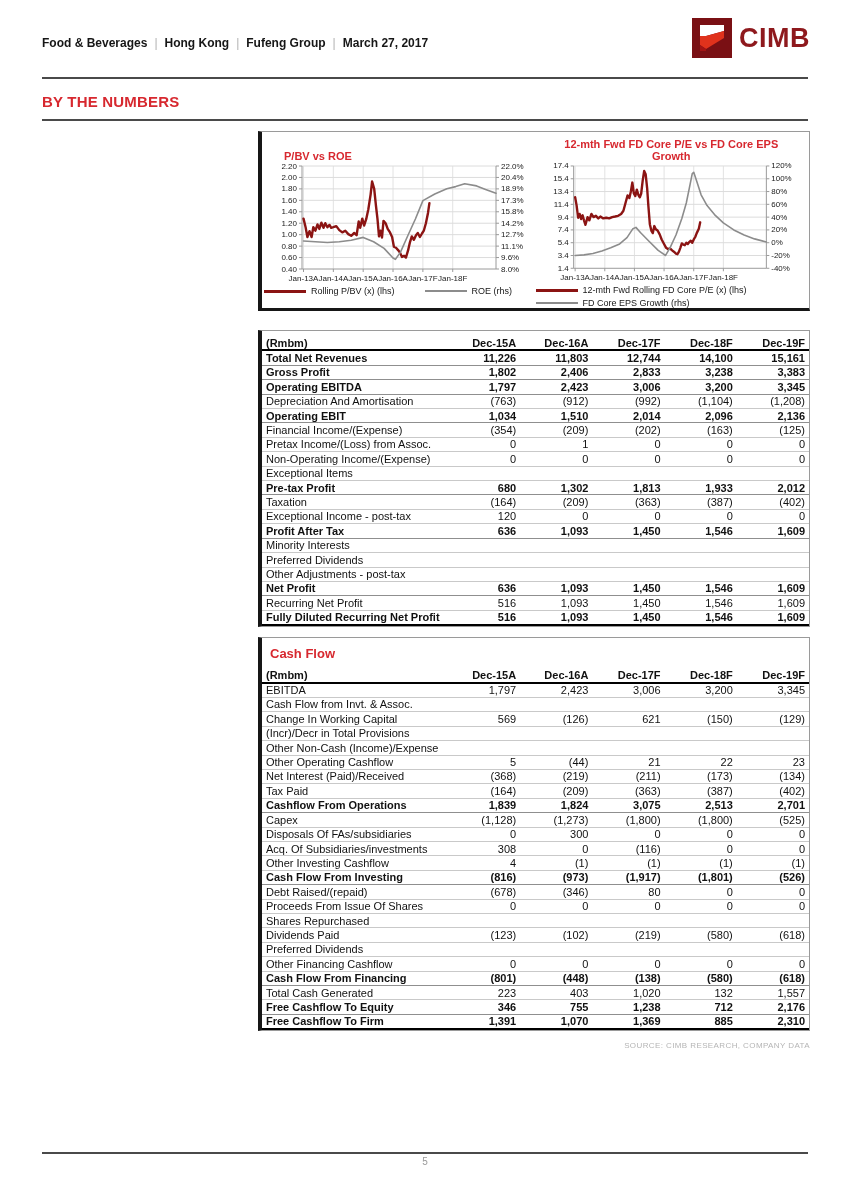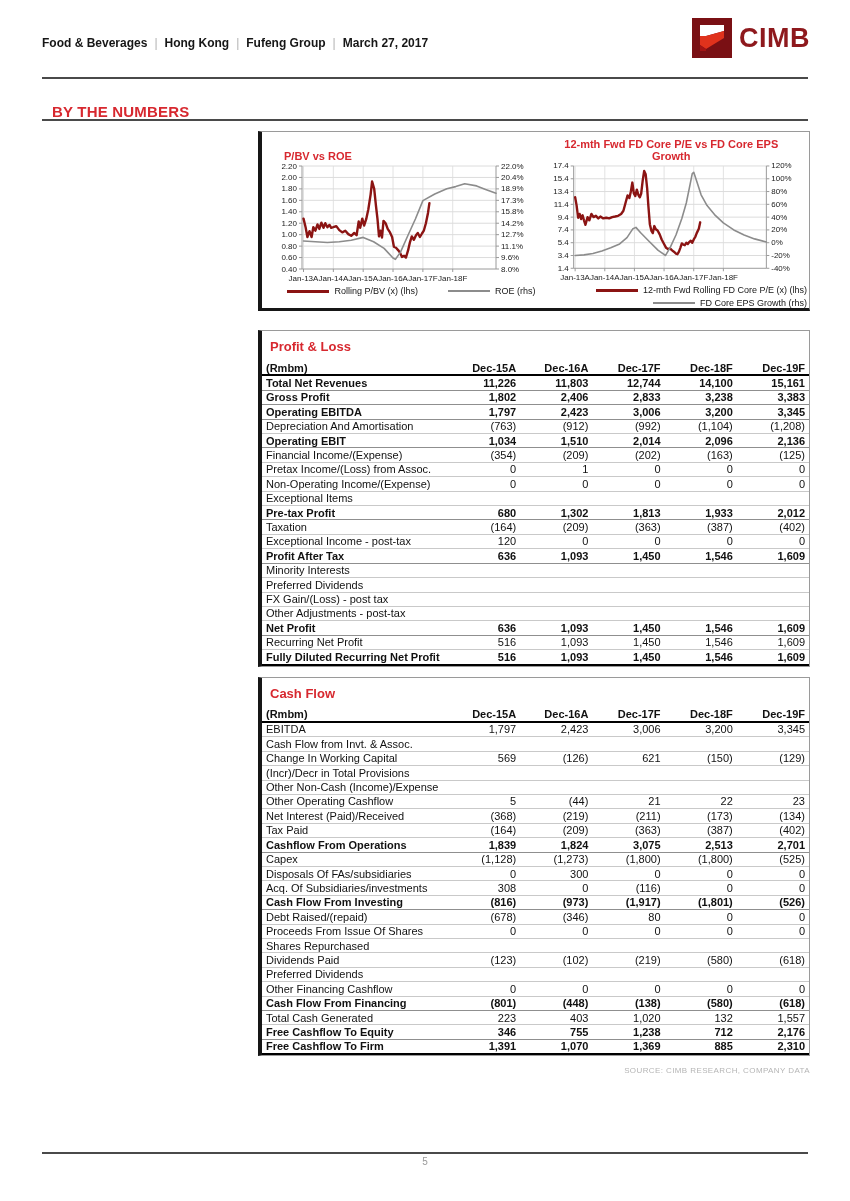--- a/index.html
+++ b/index.html
@@ -13,36 +13,36 @@
   .breadcrumb .sep{color:#b3b3b3;font-weight:normal;padding:0 7px;}
   .logo{display:flex;align-items:center;gap:7px;}
   .logo-text{font-size:27px;font-weight:bold;color:#8e191d;letter-spacing:0.5px;line-height:1;}
 
   .rule{position:absolute;left:42px;width:766px;height:0;border:0;
         border-top:2px solid #4a4a4a;margin:0;}
   #rule-header{top:77px;}
   #rule-title{top:119px;}
   #rule-footer{top:1152px;}
 
-  .section-title{position:absolute;top:93px;left:42px;margin:10px;font-size:15px;
+  .section-title{position:absolute;top:93px;left:42px;margin:0;font-size:15px;
         font-weight:bold;color:var(--accent,#d7282f);letter-spacing:0.2px;}
 
   .content{position:absolute;left:258px;top:131px;width:552px;}
 
   .panel{background:#fff;border:1px solid #9a9a9a;border-left:4px solid #161616;
          box-sizing:border-box;}
   .charts-panel{height:180px;border-bottom:3px solid #161616;display:flex;
          padding:3px 2px 0 2px;margin-bottom:19px;}
   .chart{width:50%;display:flex;flex-direction:column;align-items:center;}
   .chart-title{height:27px;font-size:11px;font-weight:bold;color:var(--accent,#d7282f);
          line-height:12px;display:flex;align-items:flex-end;}
   .chart-title.t-left{align-self:flex-start;margin-left:20px;}
   .chart-title.t-center{text-align:center;max-width:242px;justify-content:center;}
   .legend{display:flex;flex-direction:column;gap:3px;margin-top:2px;width:100%;}
-  .legend-row{display:flex;justify-content:flex-end;gap:30px;}
+  .legend-row{display:flex;justify-content:flex-start;gap:30px;}
   .legend-item{display:flex;align-items:center;gap:5px;font-size:9px;color:#161616;}
   .legend-swatch{width:42px;height:0;border-top-style:solid;}
 
   
   .table-panel{margin-bottom:10px;}
   .panel-title{color:var(--accent,#d7282f);font-weight:bold;font-size:13px;
          padding:8px 0 2px 8px;}
   table.fin{width:100%;border-collapse:collapse;font-size:11px;margin-top:5px;}
   table.fin th,table.fin td{padding:0.5px 4px;line-height:12.4px;white-space:nowrap;}
   table.fin .num{text-align:right;}
@@ -256,21 +256,20 @@
               <div class="legend-item">
                 <span class="legend-swatch" style="border-top-color: rgb(140, 140, 140); border-top-width: 2px;"></span>
                 <span>FD Core EPS Growth (rhs)</span>
               </div>
             </div>
           </div>
       </div>
     </div>
 
     <div class="panel table-panel">
-      <div class="panel-title">Profit &amp; Loss</div>
       <table class="fin" id="pnl-table">
           <colgroup>
             <col style="width: 34%;">
             <col style="width: 13.2%;">
             <col style="width: 13.2%;">
             <col style="width: 13.2%;">
             <col style="width: 13.2%;">
             <col style="width: 13.2%;">
           </colgroup>
           <thead>
@@ -398,28 +397,20 @@
             </tr>
             <tr>
               <td class="label">Preferred Dividends</td>
               <td class="num"></td>
               <td class="num"></td>
               <td class="num"></td>
               <td class="num"></td>
               <td class="num"></td>
             </tr>
             <tr>
-              <td class="label">FX Gain/(Loss) - post tax</td>
-              <td class="num"></td>
-              <td class="num"></td>
-              <td class="num"></td>
-              <td class="num"></td>
-              <td class="num"></td>
-            </tr>
-            <tr>
               <td class="label">Other Adjustments - post-tax</td>
               <td class="num"></td>
               <td class="num"></td>
               <td class="num"></td>
               <td class="num"></td>
               <td class="num"></td>
             </tr>
             <tr class="bold">
               <td class="label">Net Profit</td>
               <td class="num">636</td>
@@ -559,20 +550,28 @@
               <td class="num">0</td>
             </tr>
             <tr>
               <td class="label">Acq. Of Subsidiaries/investments</td>
               <td class="num">308</td>
               <td class="num">0</td>
               <td class="num">(116)</td>
               <td class="num">0</td>
               <td class="num">0</td>
             </tr>
+            <tr>
+              <td class="label">Other Investing Cashflow</td>
+              <td class="num">4</td>
+              <td class="num">(1)</td>
+              <td class="num">(1)</td>
+              <td class="num">(1)</td>
+              <td class="num">(1)</td>
+            </tr>
             <tr class="bold">
               <td class="label">Cash Flow From Investing</td>
               <td class="num">(816)</td>
               <td class="num">(973)</td>
               <td class="num">(1,917)</td>
               <td class="num">(1,801)</td>
               <td class="num">(526)</td>
             </tr>
             <tr>
               <td class="label">Debt Raised/(repaid)</td>

